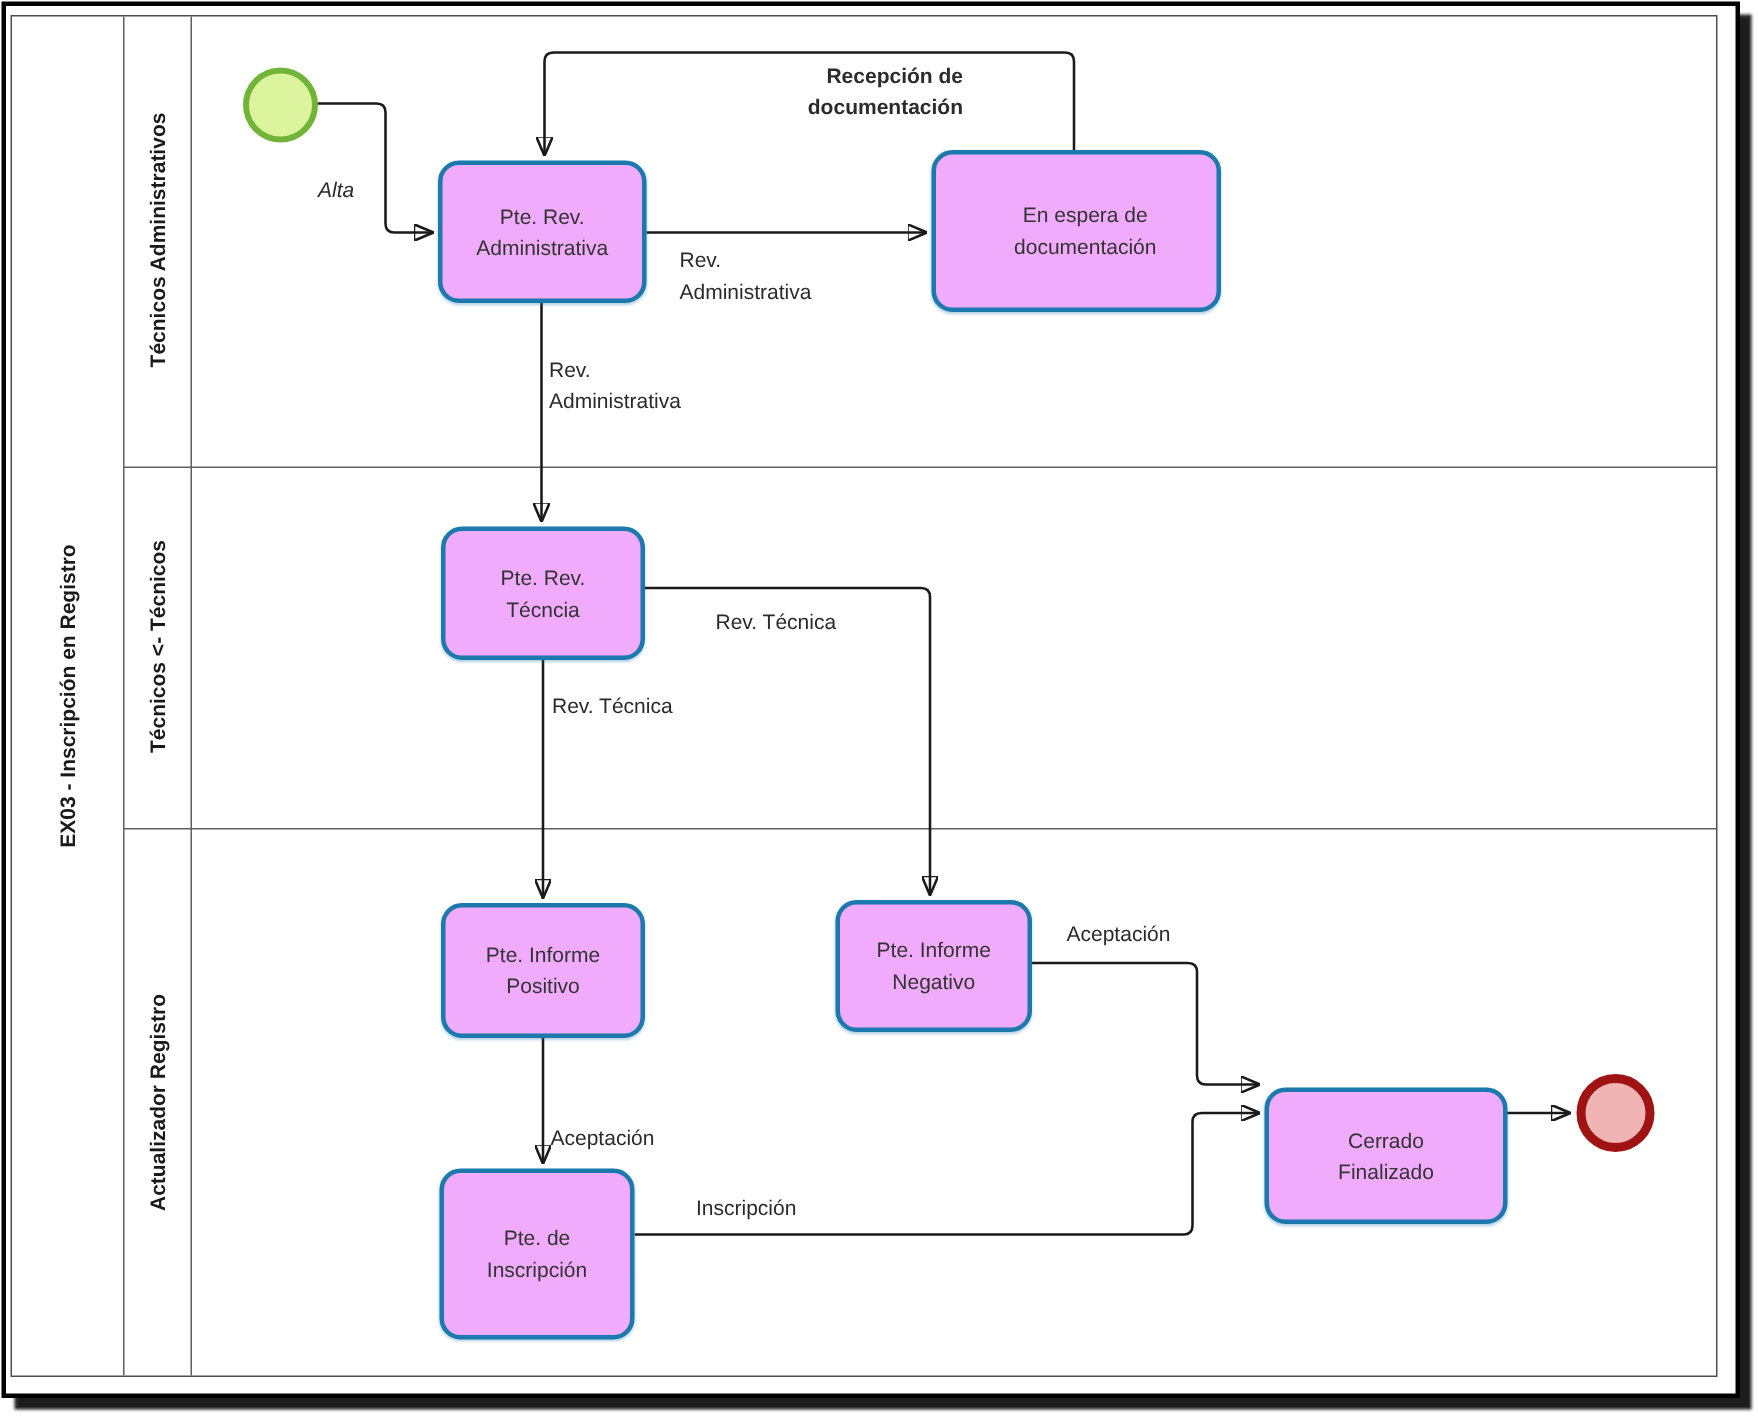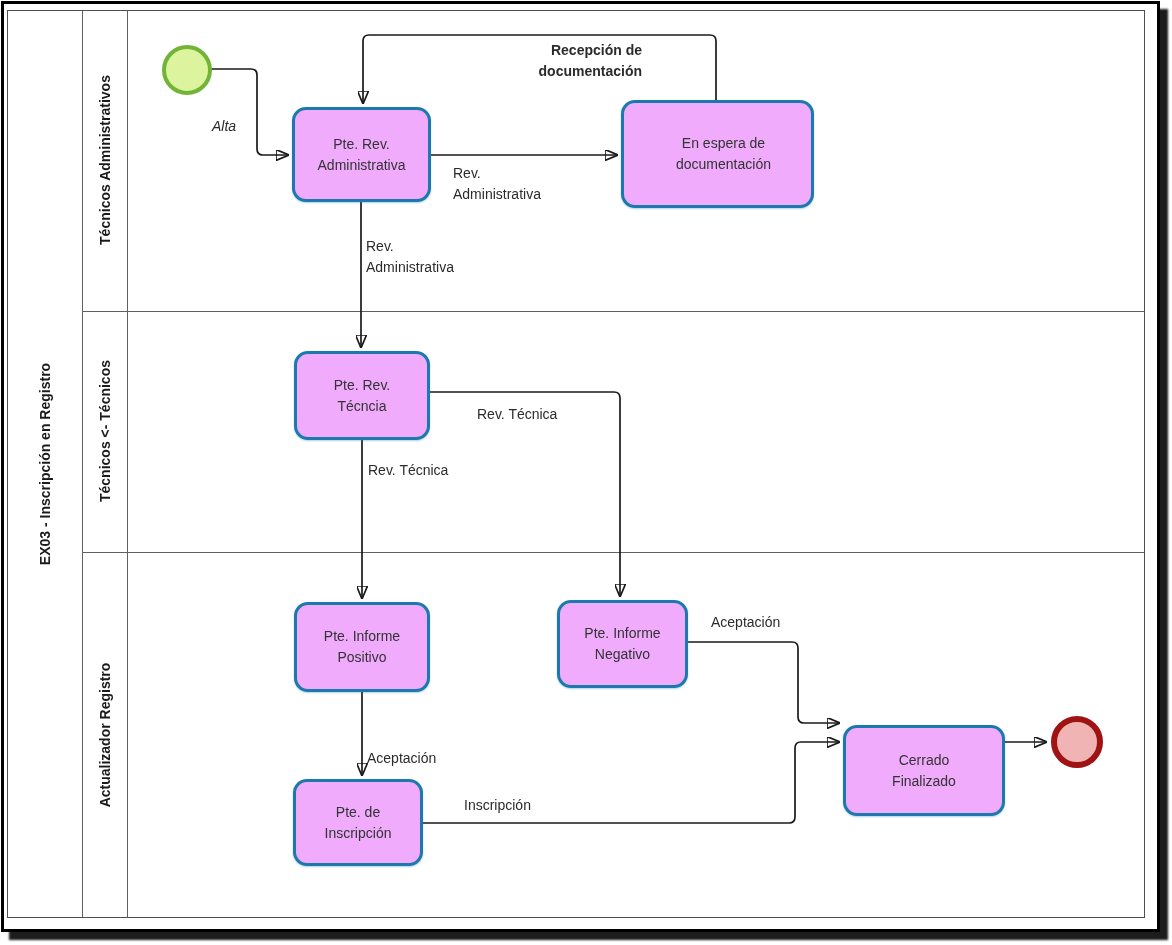--- a/index.html
+++ b/index.html
@@ -141,21 +141,21 @@
 Técncia</span>
   </div>
   <div class="task" style="left:294px; top:602px; width:136px; height:90px;">
     <span class="node-label">Pte. Informe
 Positivo</span>
   </div>
   <div class="task" style="left:557px; top:600px; width:131px; height:88px;">
     <span class="node-label">Pte. Informe
 Negativo</span>
   </div>
-  <div class="task" style="left:293px; top:779px; width:130px; height:87px;">
+  <div class="task" style="left:293px; top:779px; width:130px; height:114px;">
     <span class="node-label">Pte. de
 Inscripción</span>
   </div>
   <div class="task" style="left:843px; top:696px; width:162px; height:91px;margin-top:29px;">
     <span class="node-label">Cerrado
 Finalizado</span>
   </div>
 
   <div class="edge-label" style="left:212px; top:116px;font-style:italic;">Alta</div>
   <div class="edge-label" style="left:453px; top:163px;">Rev.

